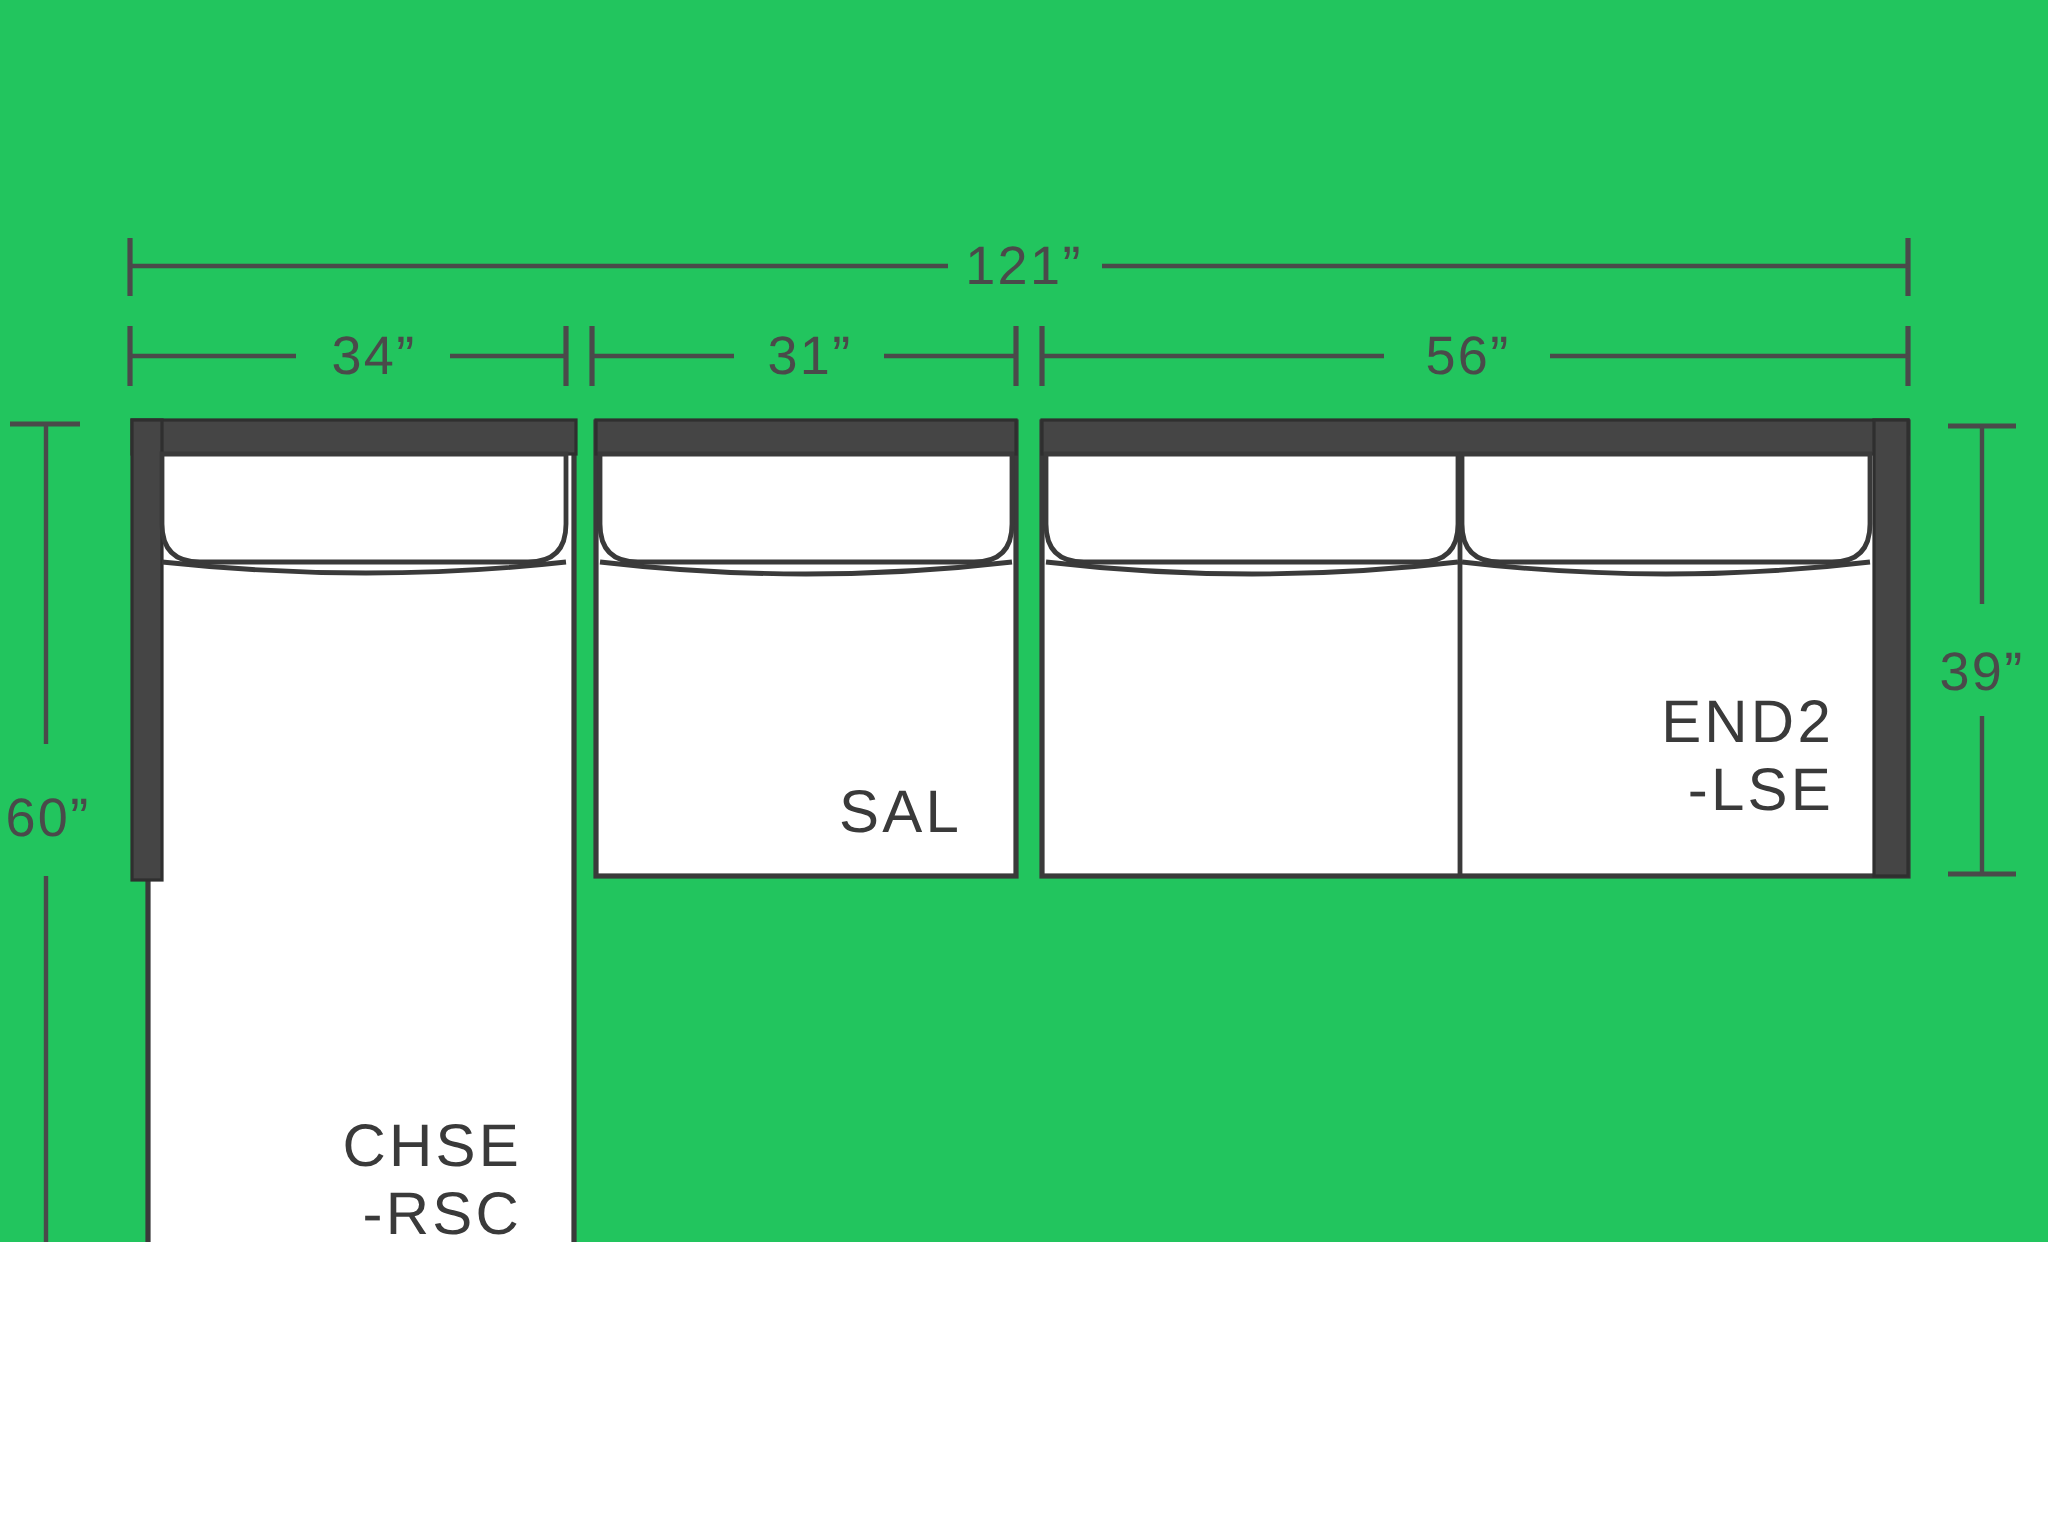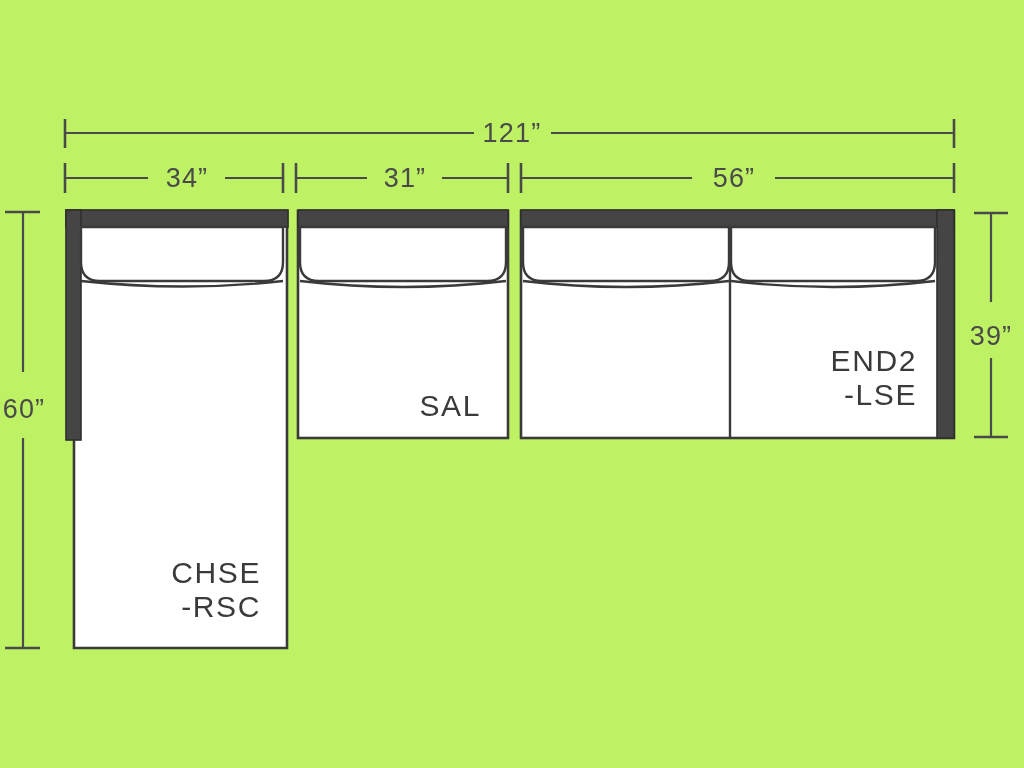--- a/index.html
+++ b/index.html
@@ -7,22 +7,22 @@
     margin: 0;
     padding: 0;
     background: #ffffff;
   }
   body {
     font-family: "Liberation Sans", sans-serif;
   }
   #stage {
     position: relative;
     width: 1024px;
-    height: 768px;
-    background: #bef264;
+    height: 621px;
+    background: #22c55e;
     overflow: hidden;
   }
   #diagram-svg {
     position: absolute;
     left: 0;
     top: 0;
     width: 1024px;
     height: 768px;
     display: block;
   }

